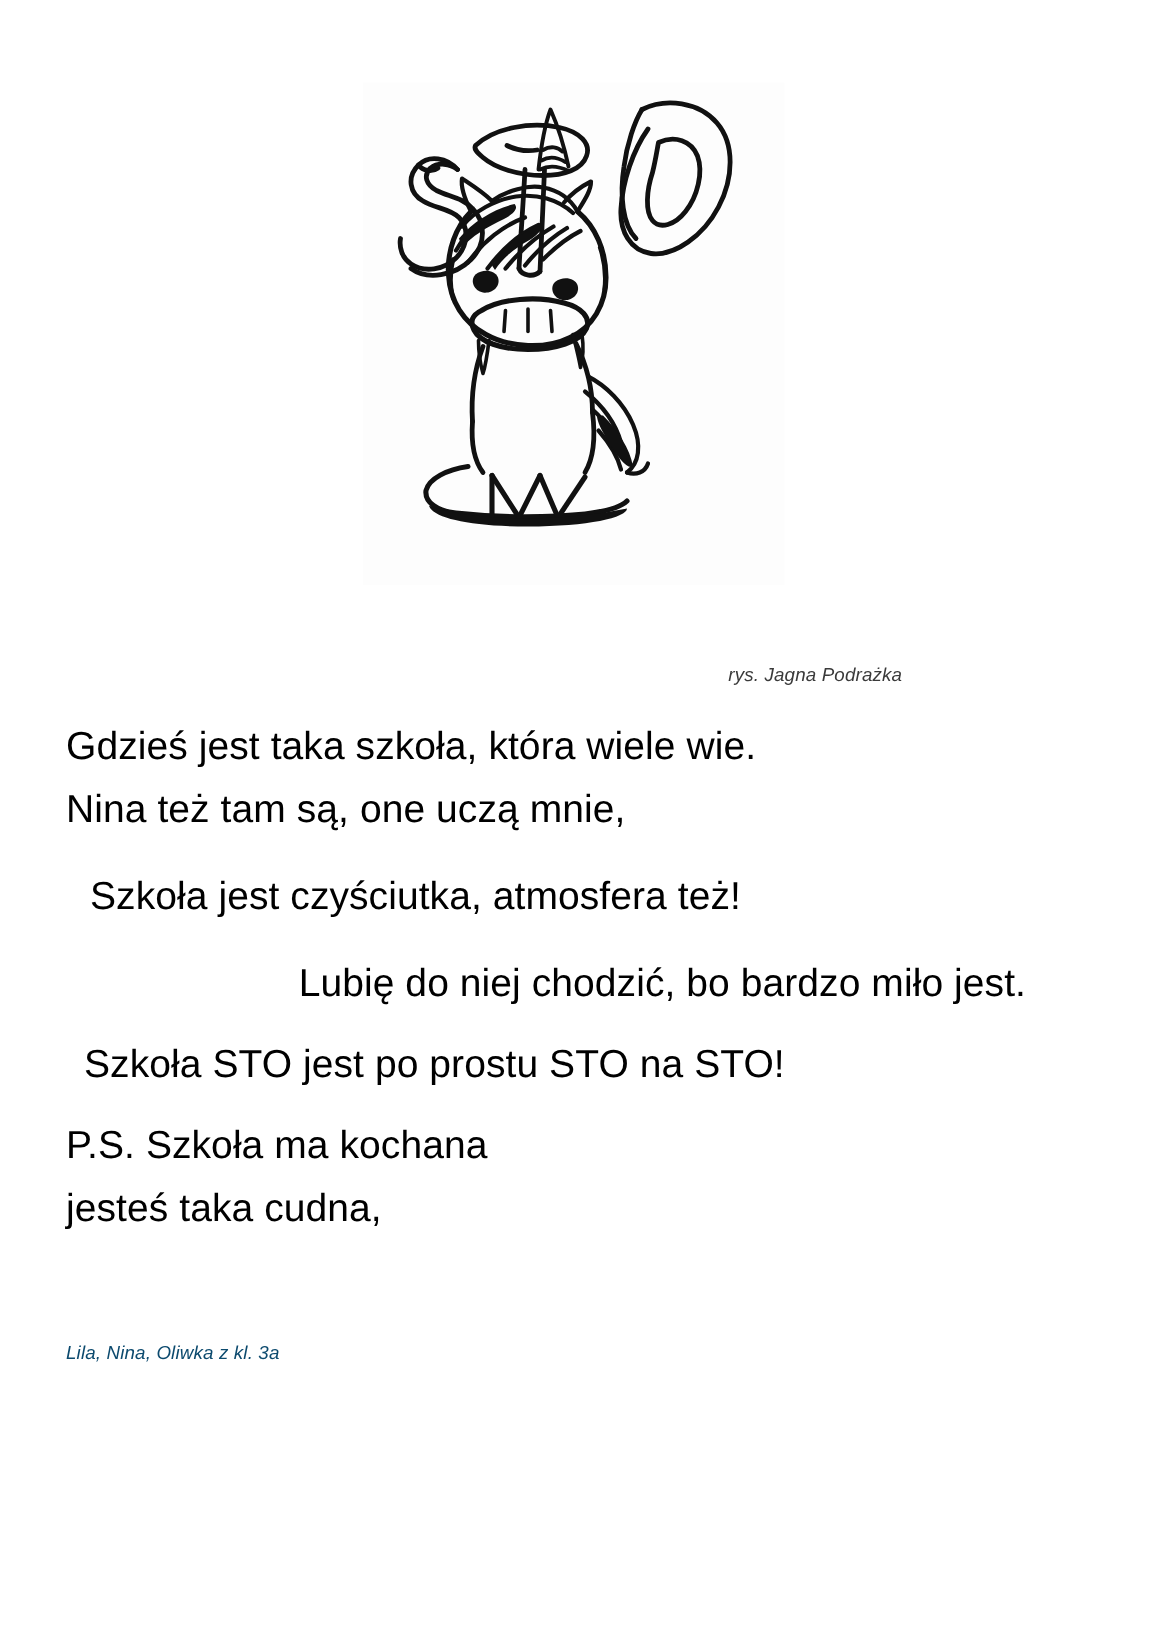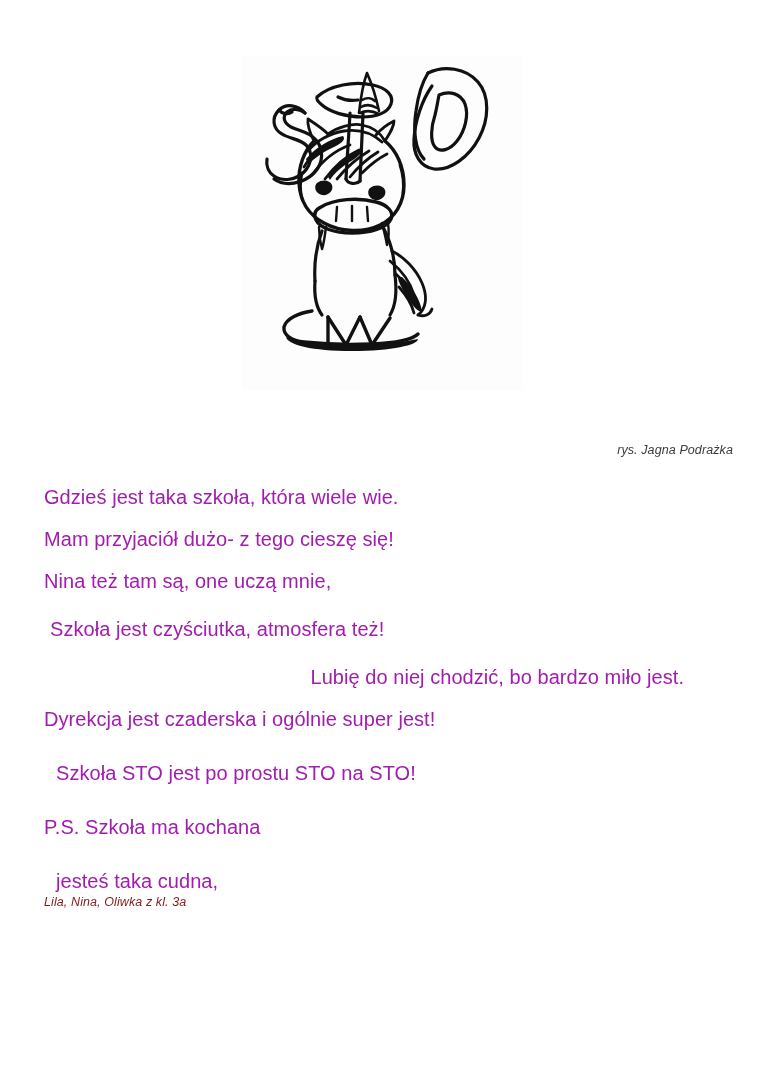--- a/index.html
+++ b/index.html
@@ -35,59 +35,59 @@
   }
   .illustration-panel svg {
     display: block;
     width: 100%;
     height: 100%;
   }
 
   
   .figure-caption {
     position: absolute;
-    left: 380px;
+    left: 367px;
     top: 442px;
     width: 353px;
-    text-align: right;
+    text-align: center;
     font-family: "Liberation Sans", sans-serif;
     font-style: italic;
     font-size: 12.5px;
     line-height: 16px;
     color: #3a3a3a;
     letter-spacing: 0.1px;
   }
 
   
   .poem {
     position: absolute;
     left: 44px;
     top: 476px;
     width: 640px;
   }
   .poem-line {
     font-family: "Liberation Sans", sans-serif;
-    font-size: 20px;
+    font-size: 26px;
     line-height: 42px;
     height: 42px;
-    color: #a21caf;
+    color: #000000;
     white-space: pre;
     letter-spacing: 0.05px;
   }
 
   
   .signature {
     position: absolute;
     left: 44px;
     top: 894px;
     font-family: "Liberation Sans", sans-serif;
     font-style: italic;
     font-size: 12.5px;
     line-height: 16px;
-    color: #7f1d1d;
+    color: #0c4a6e;
     letter-spacing: 0.1px;
   }
 </style>
 </head>
 <body>
 
 <div class="page">
 
   <figure class="illustration-panel" style="margin:0;">
     <svg viewBox="0 0 281 335" xmlns="http://www.w3.org/2000/svg" aria-hidden="true">
@@ -216,25 +216,23 @@
           </g>
         </g>
       </g>
     </svg>
   </figure>
 
   <figcaption class="figure-caption">rys. Jagna Podrażka</figcaption>
 
   <div class="poem">
     <p class="poem-line" style="margin:0;">Gdzieś jest taka szkoła, która wiele wie.</p>
-    <p class="poem-line" style="margin:0;">Mam przyjaciół dużo- z tego cieszę się!</p>
     <p class="poem-line" style="margin:0;">Nina też tam są, one uczą mnie,</p>
-    <p class="poem-line" style="margin:6px;">Szkoła jest czyściutka, atmosfera też!</p>
+    <p class="poem-line" style="margin:16px;">Szkoła jest czyściutka, atmosfera też!</p>
     <p class="poem-line" style="margin:0;text-align:right;">Lubię do niej chodzić, bo bardzo miło jest.</p>
-    <p class="poem-line" style="margin:0;">Dyrekcja jest czaderska i ogólnie super jest!</p>
     <p class="poem-line" style="margin:12px;">Szkoła STO jest po prostu STO na STO!</p>
     <p class="poem-line" style="margin:0;">P.S. Szkoła ma kochana</p>
-    <p class="poem-line" style="margin:12px;">jesteś taka cudna,</p>
+    <p class="poem-line" style="margin:0;">jesteś taka cudna,</p>
   </div>
 
   <div class="signature">Lila, Nina, Oliwka z kl. 3a</div>
 
 </div>
 
 </body></html>

